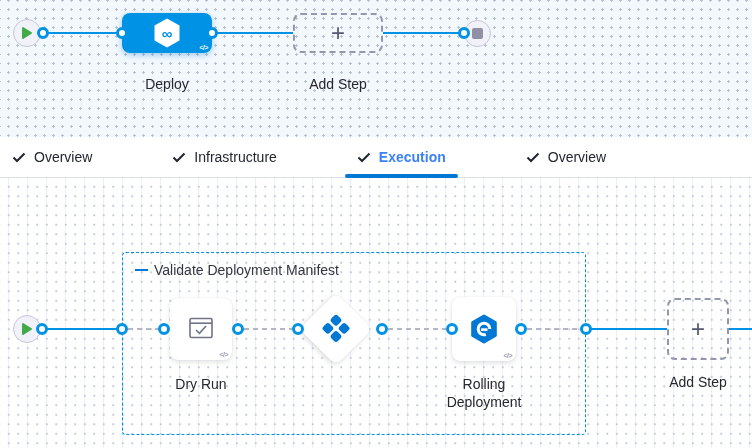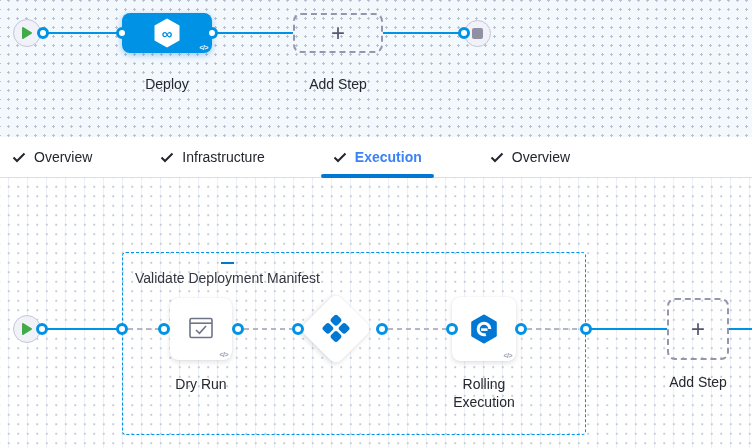--- a/index.html
+++ b/index.html
@@ -21,21 +21,21 @@
       radial-gradient(circle, #c3cbd8 0.9px, transparent 1.2px),
       linear-gradient(to right, #edf1f7 1px, transparent 1px);
     background-size:9.5px 9.5px, 19px 19px;
     background-position:4px 4px, 8px 0;
   }
 
   
   .tabbar {
     position:absolute; left:0; top:137px; width:752px; height:41px;
     background:#fff; border-bottom:1px solid #dcdee8;
-    display:flex; align-items:stretch; gap:44px; padding-left:0;
+    display:flex; align-items:stretch; gap:56px; padding-left:0;
   }
   .tab { position:relative; display:flex; align-items:center; gap:8px;
          padding:0 12px; cursor:pointer; }
   .tab span { font-size:14px; color:#22262e; white-space:nowrap; }
   .tab.active span { font-weight:700; color:#3b82f6; }
   .tab.active::after { content:""; position:absolute; left:0; right:0; bottom:-1px;
                        height:4px; background:#0278d5; border-radius:2px; }
 
   
   .line-solid { position:absolute; height:2px; background:#0092e4; z-index:1; }
@@ -72,21 +72,21 @@
           font-weight:700; letter-spacing:-0.5px; }
   .code-white { color:rgba(255,255,255,.95); }
   .code-gray  { color:#9b9db0; }
 
   .node-label { position:absolute; z-index:2; font-size:14px; color:#26272f;
           text-align:center; line-height:18px; }
 
   .group-box { position:absolute; left:122px; top:74px; width:464px; height:183px;
           border:1px dashed #0092e4; border-radius:4px; z-index:0; }
   .group-header { position:absolute; left:12px; top:9px; display:flex;
-          align-items:center; gap:6px; z-index:2;flex-direction:column; }
+          align-items:center; gap:6px; z-index:2; }
   .collapse-dash { width:13px; height:2px; background:#0278d5; cursor:pointer; }
   .group-title { font-size:14px; font-weight:500; color:#34363f; white-space:nowrap; }
 </style>
 </head>
 <body>
 
 <div class="screen">
 
   <div class="canvas-top">
 
@@ -236,17 +236,17 @@
     <div class="port" style="left:580px; top:145px;"></div>
 
     <div class="line-solid" style="left:586px; top:150px; width:81px;"></div>
 
     <div class="dash-box" style="left:667px; top:120px; width:62px; height:62px;">
       <span class="plus-glyph">+</span>
     </div>
     <div class="line-solid" style="left:729px; top:150px; width:23px;"></div>
 
     <div class="node-label" style="left:160px; top:197px; width:82px;">Dry Run</div>
-    <div class="node-label" style="left:434px; top:197px; width:100px;">Rolling Execution</div>
+    <div class="node-label" style="left:434px; top:197px; width:100px;">Rolling Deployment</div>
     <div class="node-label" style="left:661px; top:195px; width:74px;">Add Step</div>
   </div>
 
 </div>
 
 </body></html>

